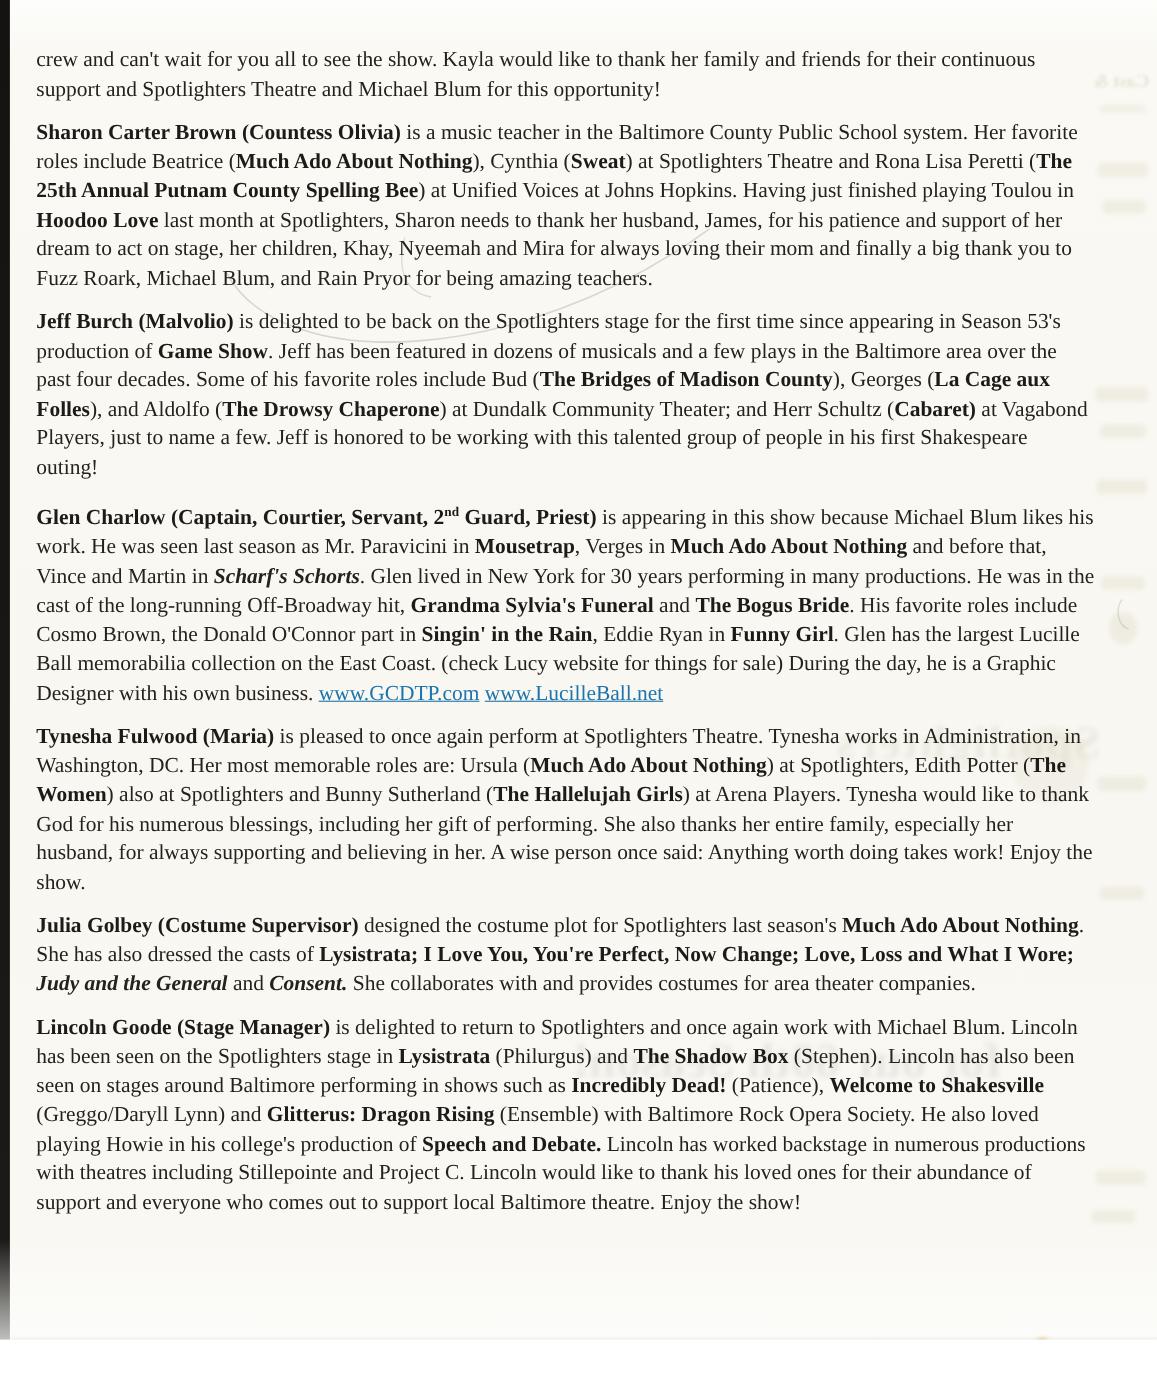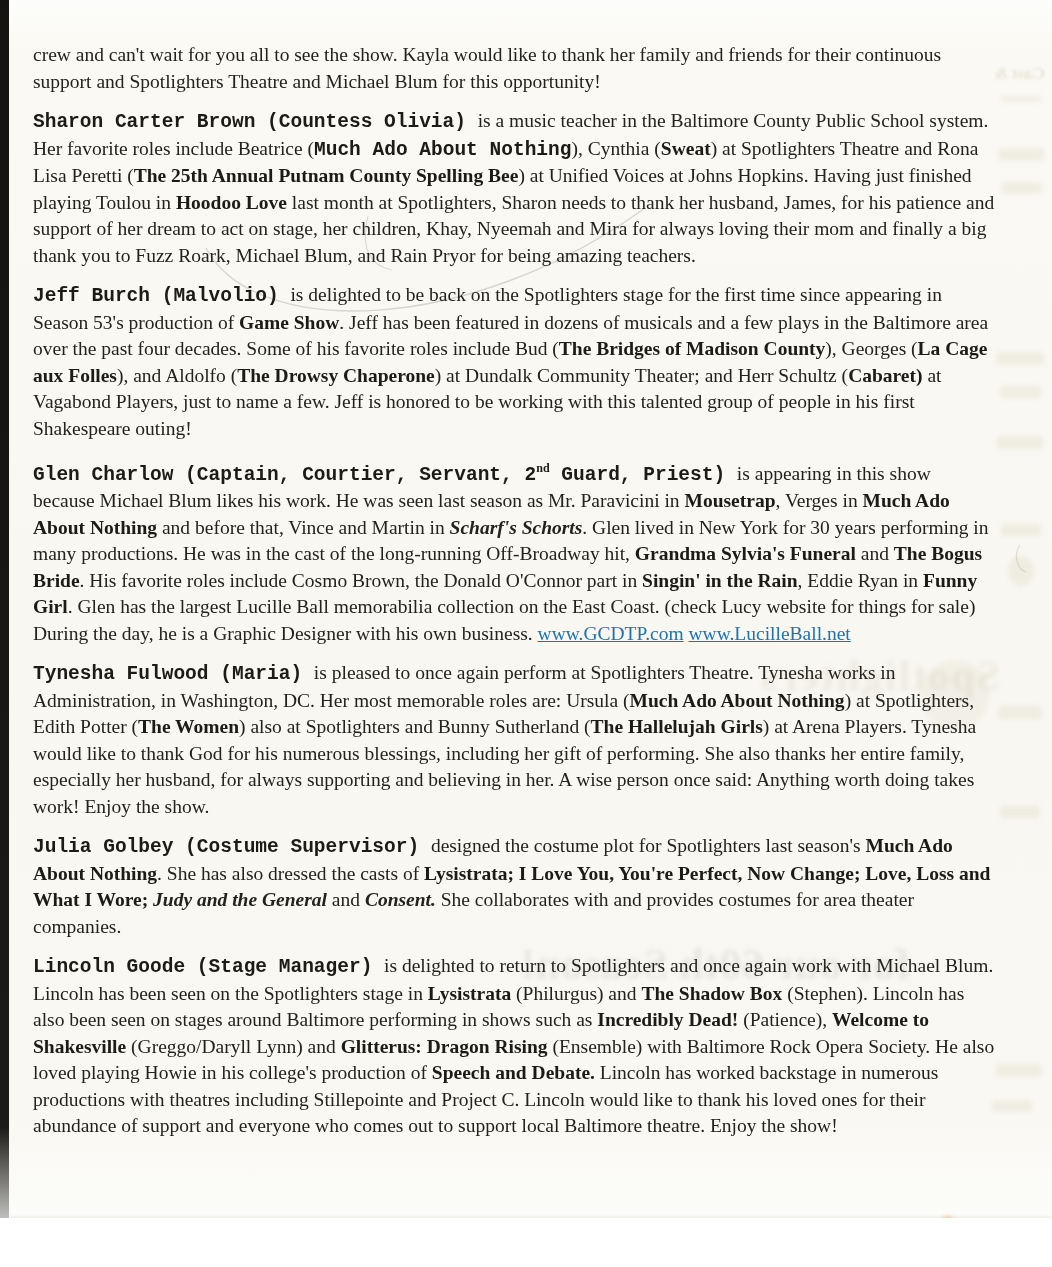--- a/index.html
+++ b/index.html
@@ -12,21 +12,21 @@
   
   #bottom-band{position:absolute;left:10px;top:1216px;width:1042px;height:7px;
                background:#e9e9e3;opacity:.65;filter:blur(1px);}
   #bottom-area{position:absolute;left:0;top:1223px;width:1052px;height:44px;background:#fdfdfc;}
   .speck{position:absolute;border-radius:50%;filter:blur(2px);}
   
   #bio-text{position:absolute;left:33px;top:42px;width:962px;color:#24221d;
             font-size:19.5px;line-height:26.5px;}
   #bio-text p.para{margin:0 0 13px 0;text-align:left;}
   .run-regular{font-weight:400;}
-  .run-bold{font-weight:700;color:#1c1b17;font-family:Liberation Mono, monospace;}
+  .run-bold{font-weight:700;color:#1c1b17;}
   .run-bolditalic{font-weight:700;color:#1c1b17;}
   .run-italic{font-style:italic;font-weight:bold;}
   .run-boldsup{font-weight:700;vertical-align:super;font-size:0.62em;color:#1c1b17;text-align:right;}
   a.run-link{color:#1b74ad;cursor:pointer;}
   
   .bleed{position:absolute;transform:scaleX(-1);color:#c7bda0;opacity:.38;
          filter:blur(1.6px);white-space:nowrap;pointer-events:none;}
   #bleed-cast{left:955px;top:64px;width:90px;font-size:17px;font-weight:700;color:#cbc2a6;}
   #bleed-logo{left:590px;top:652px;width:410px;font-size:42px;font-weight:700;
               color:#cfc9b4;opacity:.30;filter:blur(2.5px);letter-spacing:2px;}

